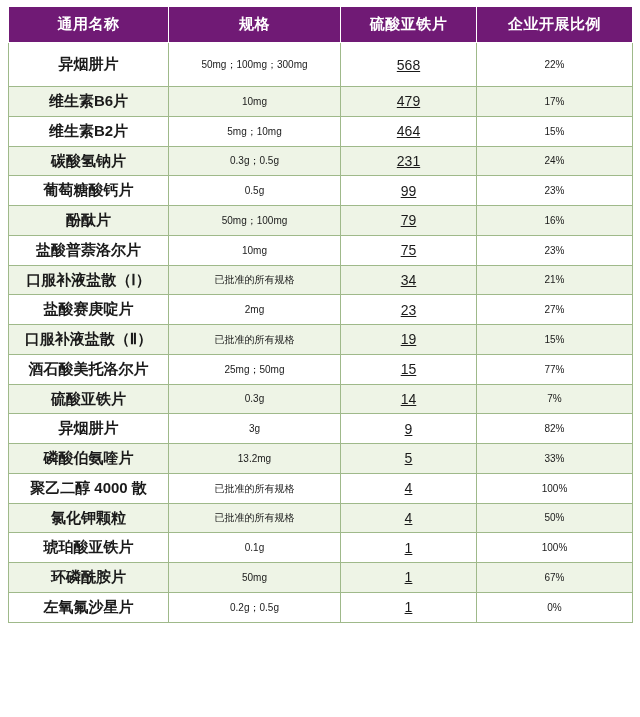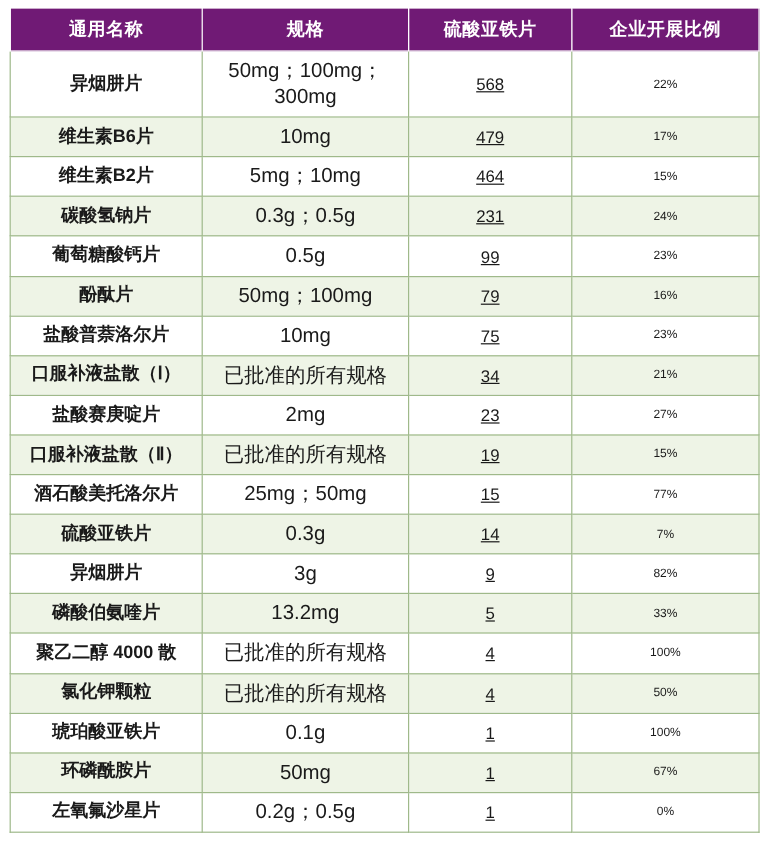--- a/index.html
+++ b/index.html
@@ -50,21 +50,21 @@
   }
   table.drug-table tbody tr:nth-child(even) td {
     background: #eef4e6;
   }
   td.name {
     font-size: 15px;
     font-weight: bold;
     line-height: 1.25;
   }
   td.spec {
-    font-size: 17px;
+    font-size: 10px;
     line-height: 1.3;
   }
   td.count {
     font-size: 14px;
     text-decoration: underline;
   }
   td.ratio {
     font-size: 10px;
   }
   tbody tr { height: 16px; }

